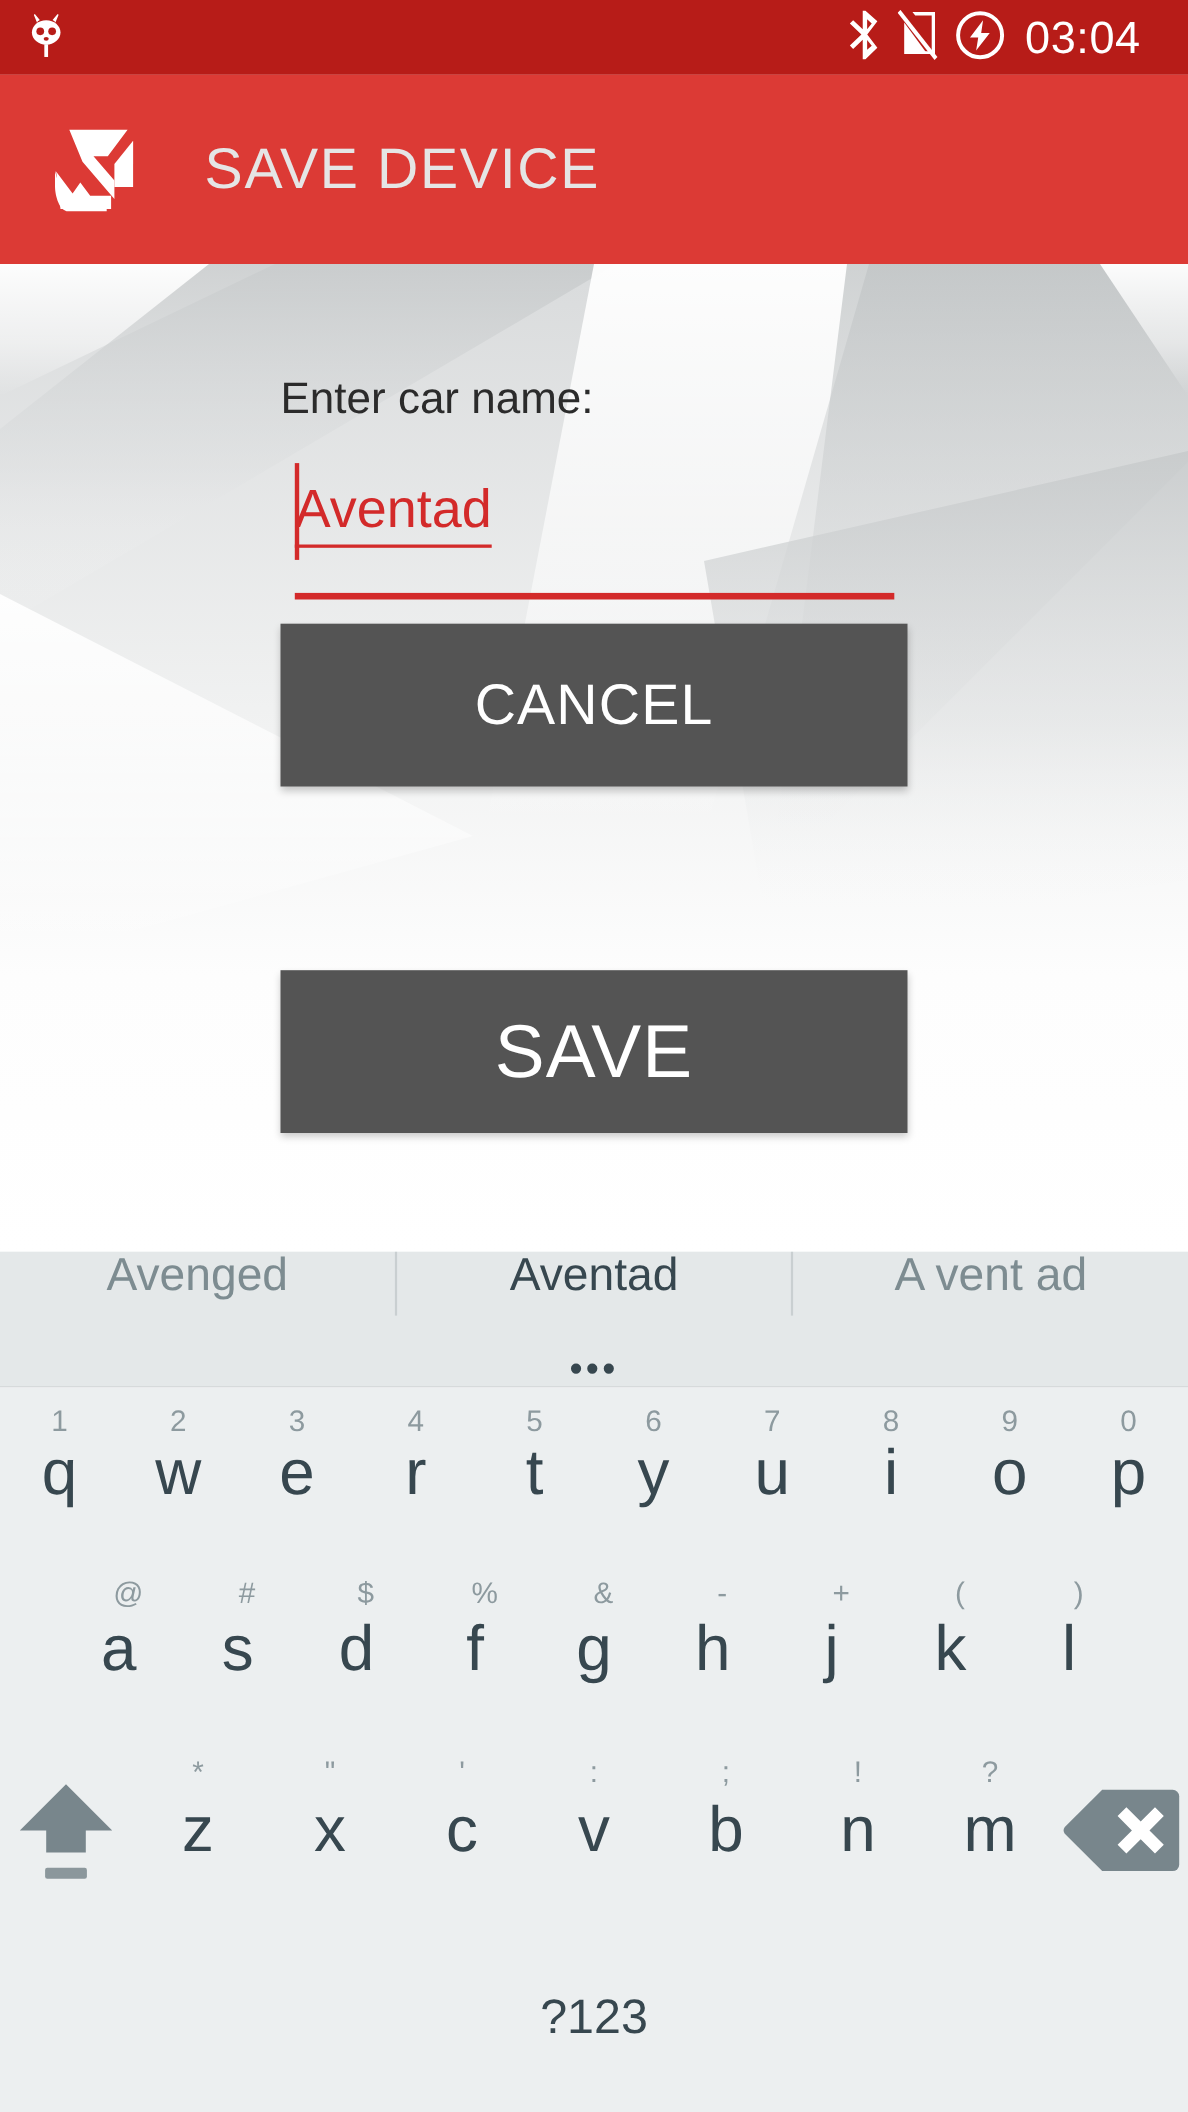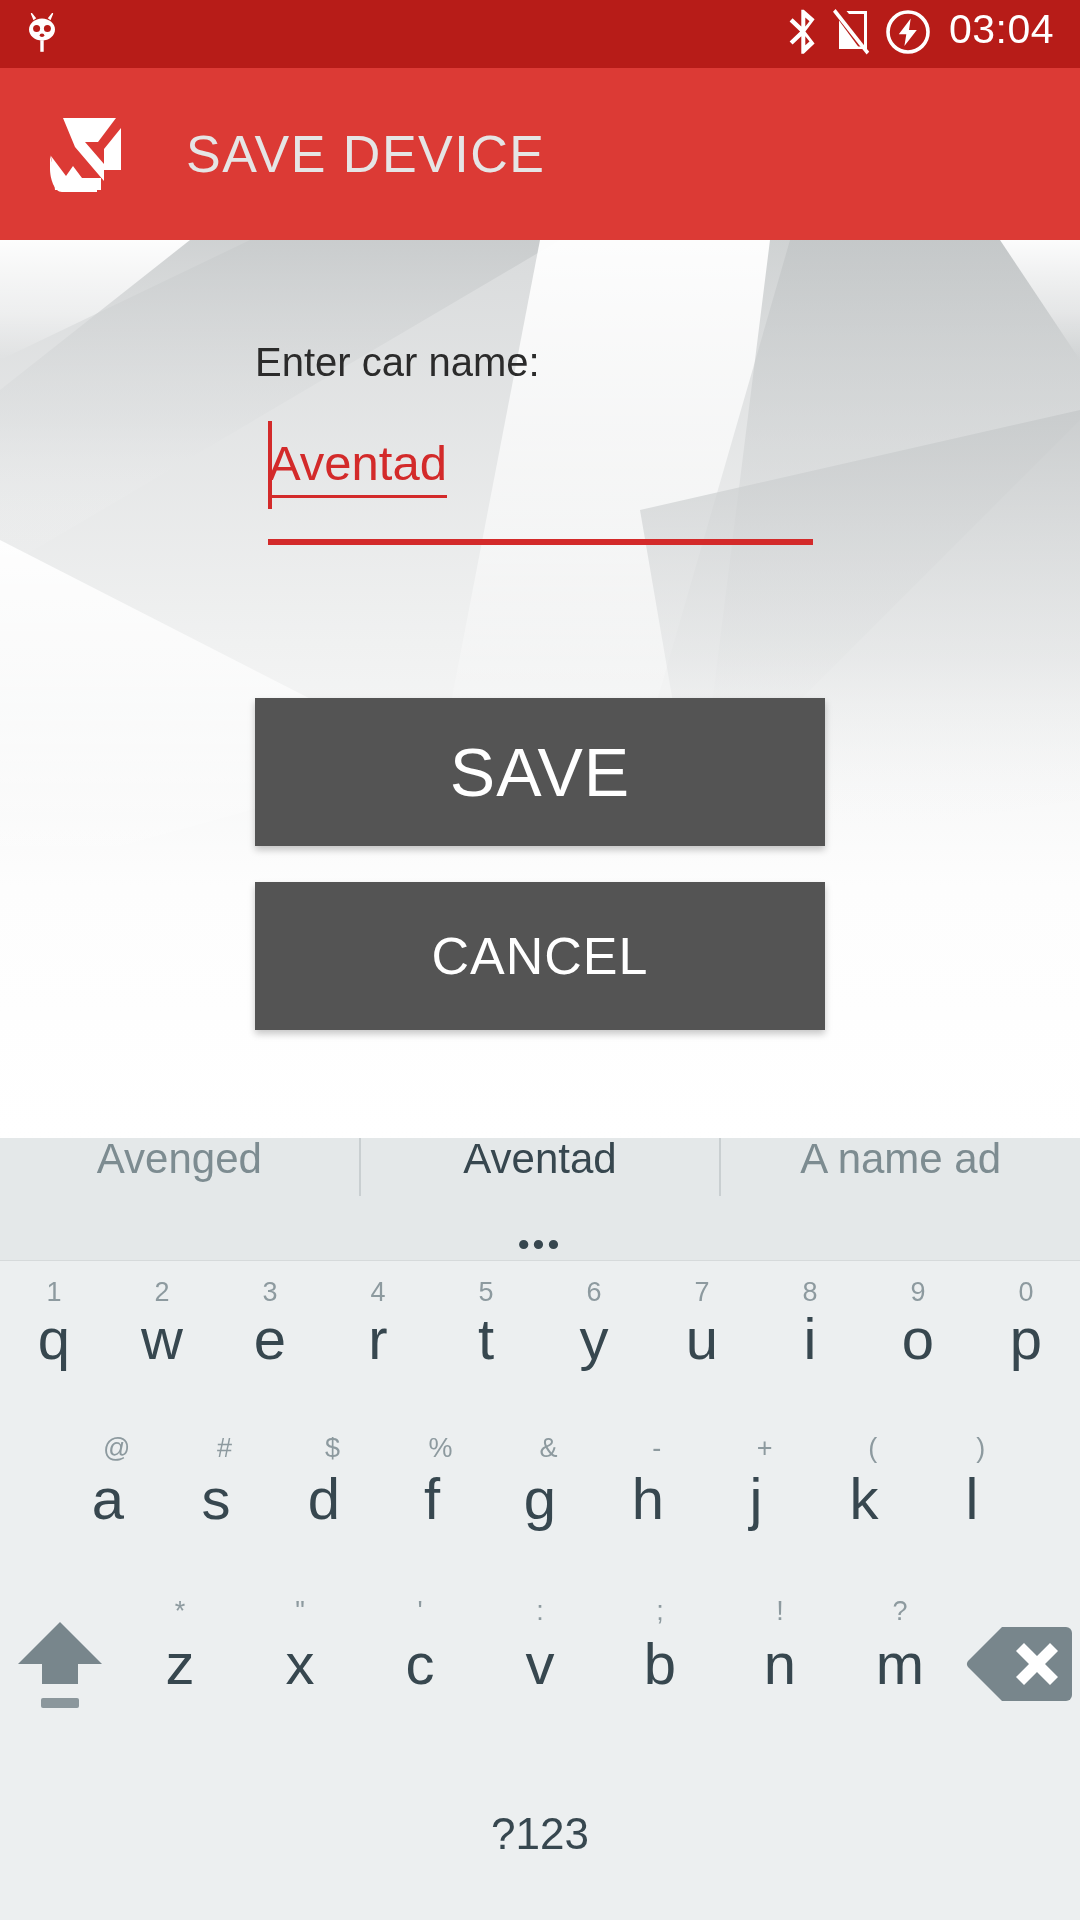--- a/index.html
+++ b/index.html
@@ -11,21 +11,21 @@
   }
   #screen { position:relative; width:1080px; height:1920px; overflow:hidden; background:#fff; }
 
   
   #status-bar {
     position:absolute; top:0; left:0; width:1080px; height:68px;
     background:#b71c18;
     display:flex; align-items:center;
   }
   #status-left { display:flex; align-items:center; padding-left:22px; }
-  #status-right { margin-left:auto; display:flex; align-items:flex-start; gap:14px; padding-right:26px; }
+  #status-right { margin-left:auto; display:flex; align-items:center; gap:14px; padding-right:43px; }
   .status-icon { display:block; }
   #status-clock {
     color:#fff; font-size:41px; font-weight:400; letter-spacing:0.5px;
     font-family:"Liberation Sans", sans-serif;
     line-height:1; margin-left:4px;
   }
 
   
   #app-bar {
     position:absolute; top:68px; left:0; width:1080px; height:172px;
@@ -249,37 +249,37 @@
     <div id="content-inner">
 
       <div id="field-label">Enter car name:</div>
 
       <div id="name-field-wrap">
         <span id="name-field-text">Aventad</span>
         <span id="name-caret"></span>
         <span id="name-underline"></span>
       </div>
 
+      <div id="cancel-button" class="action-btn">CANCEL</div>
       <div id="save-button" class="action-btn">SAVE</div>
-      <div id="cancel-button" class="action-btn">CANCEL</div>
 
     </div>
   </div>
 
   <div id="keyboard">
 
     <div id="suggestion-strip">
       <div class="suggestion">Avenged</div>
       <div class="sug-div"></div>
       <div class="suggestion active">
         <span>Aventad</span>
         <span id="sug-dots">•••</span>
       </div>
       <div class="sug-div"></div>
-      <div class="suggestion">A name ad</div>
+      <div class="suggestion">A vent ad</div>
     </div>
 
     <div id="row1" class="key-row">
       <div class="key">
           <span class="key-hint">1</span>
           <span class="key-main">q</span>
         </div>
       <div class="key">
           <span class="key-hint">2</span>
           <span class="key-main">w</span>

